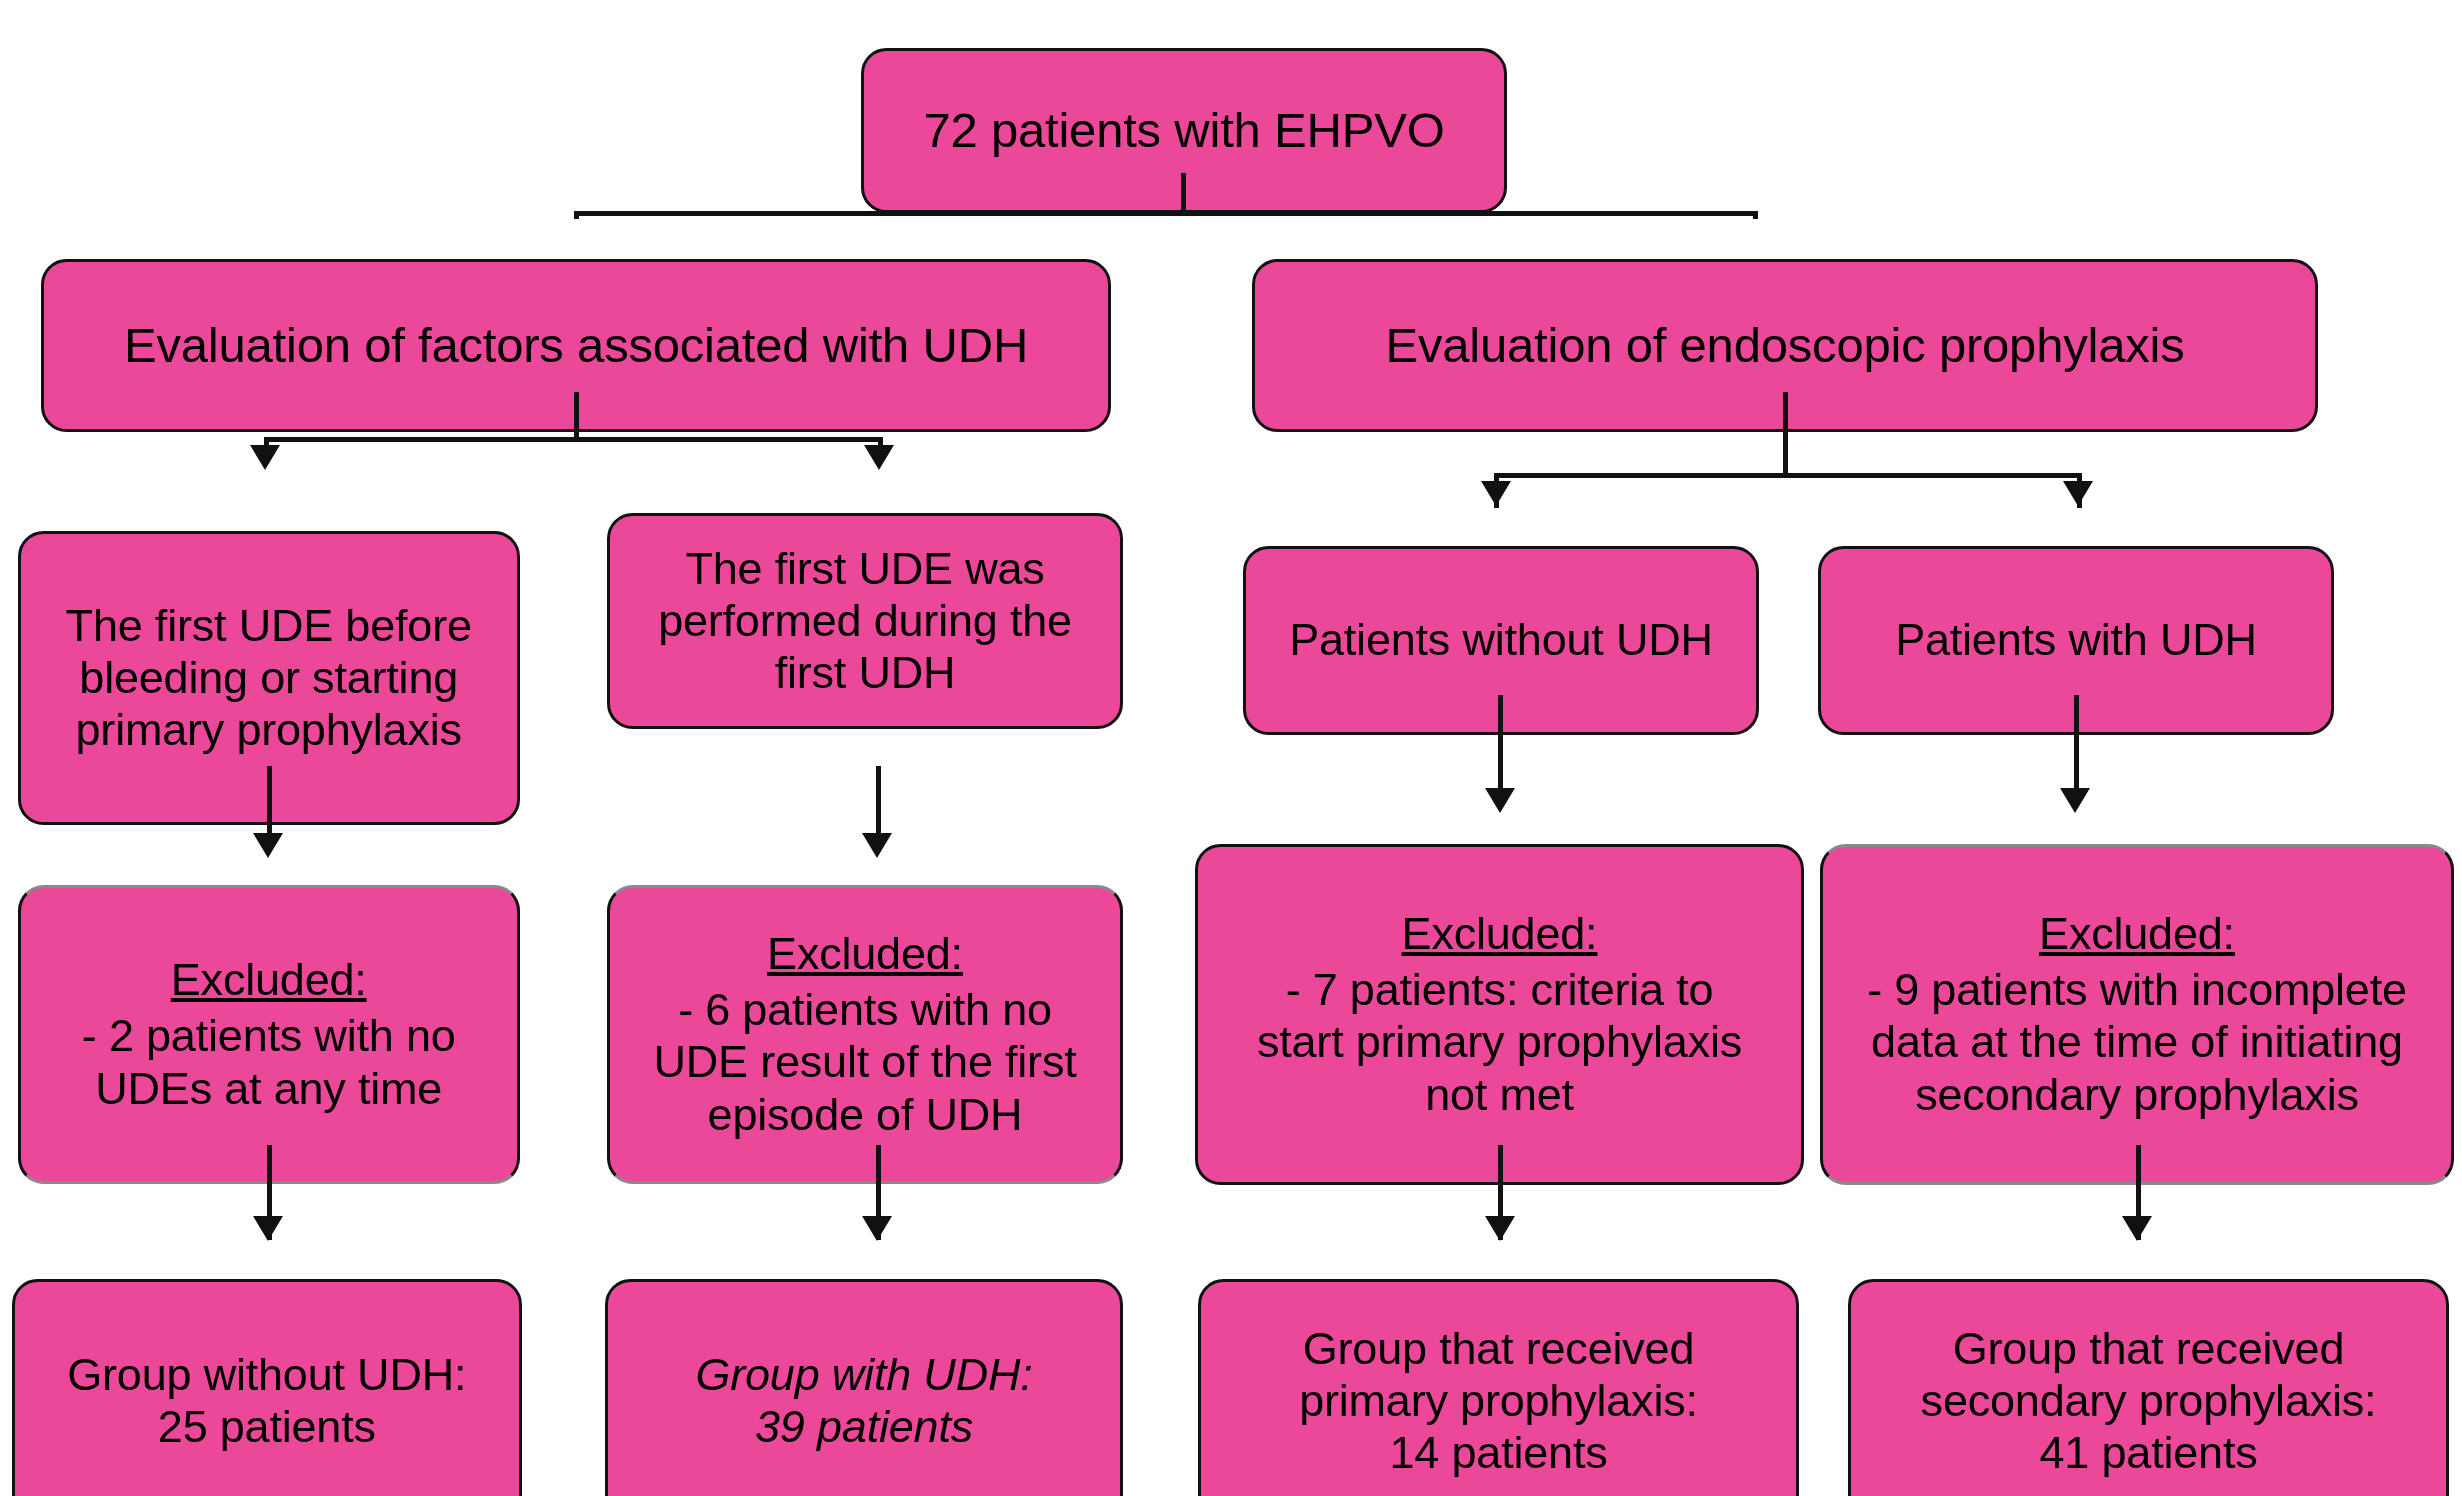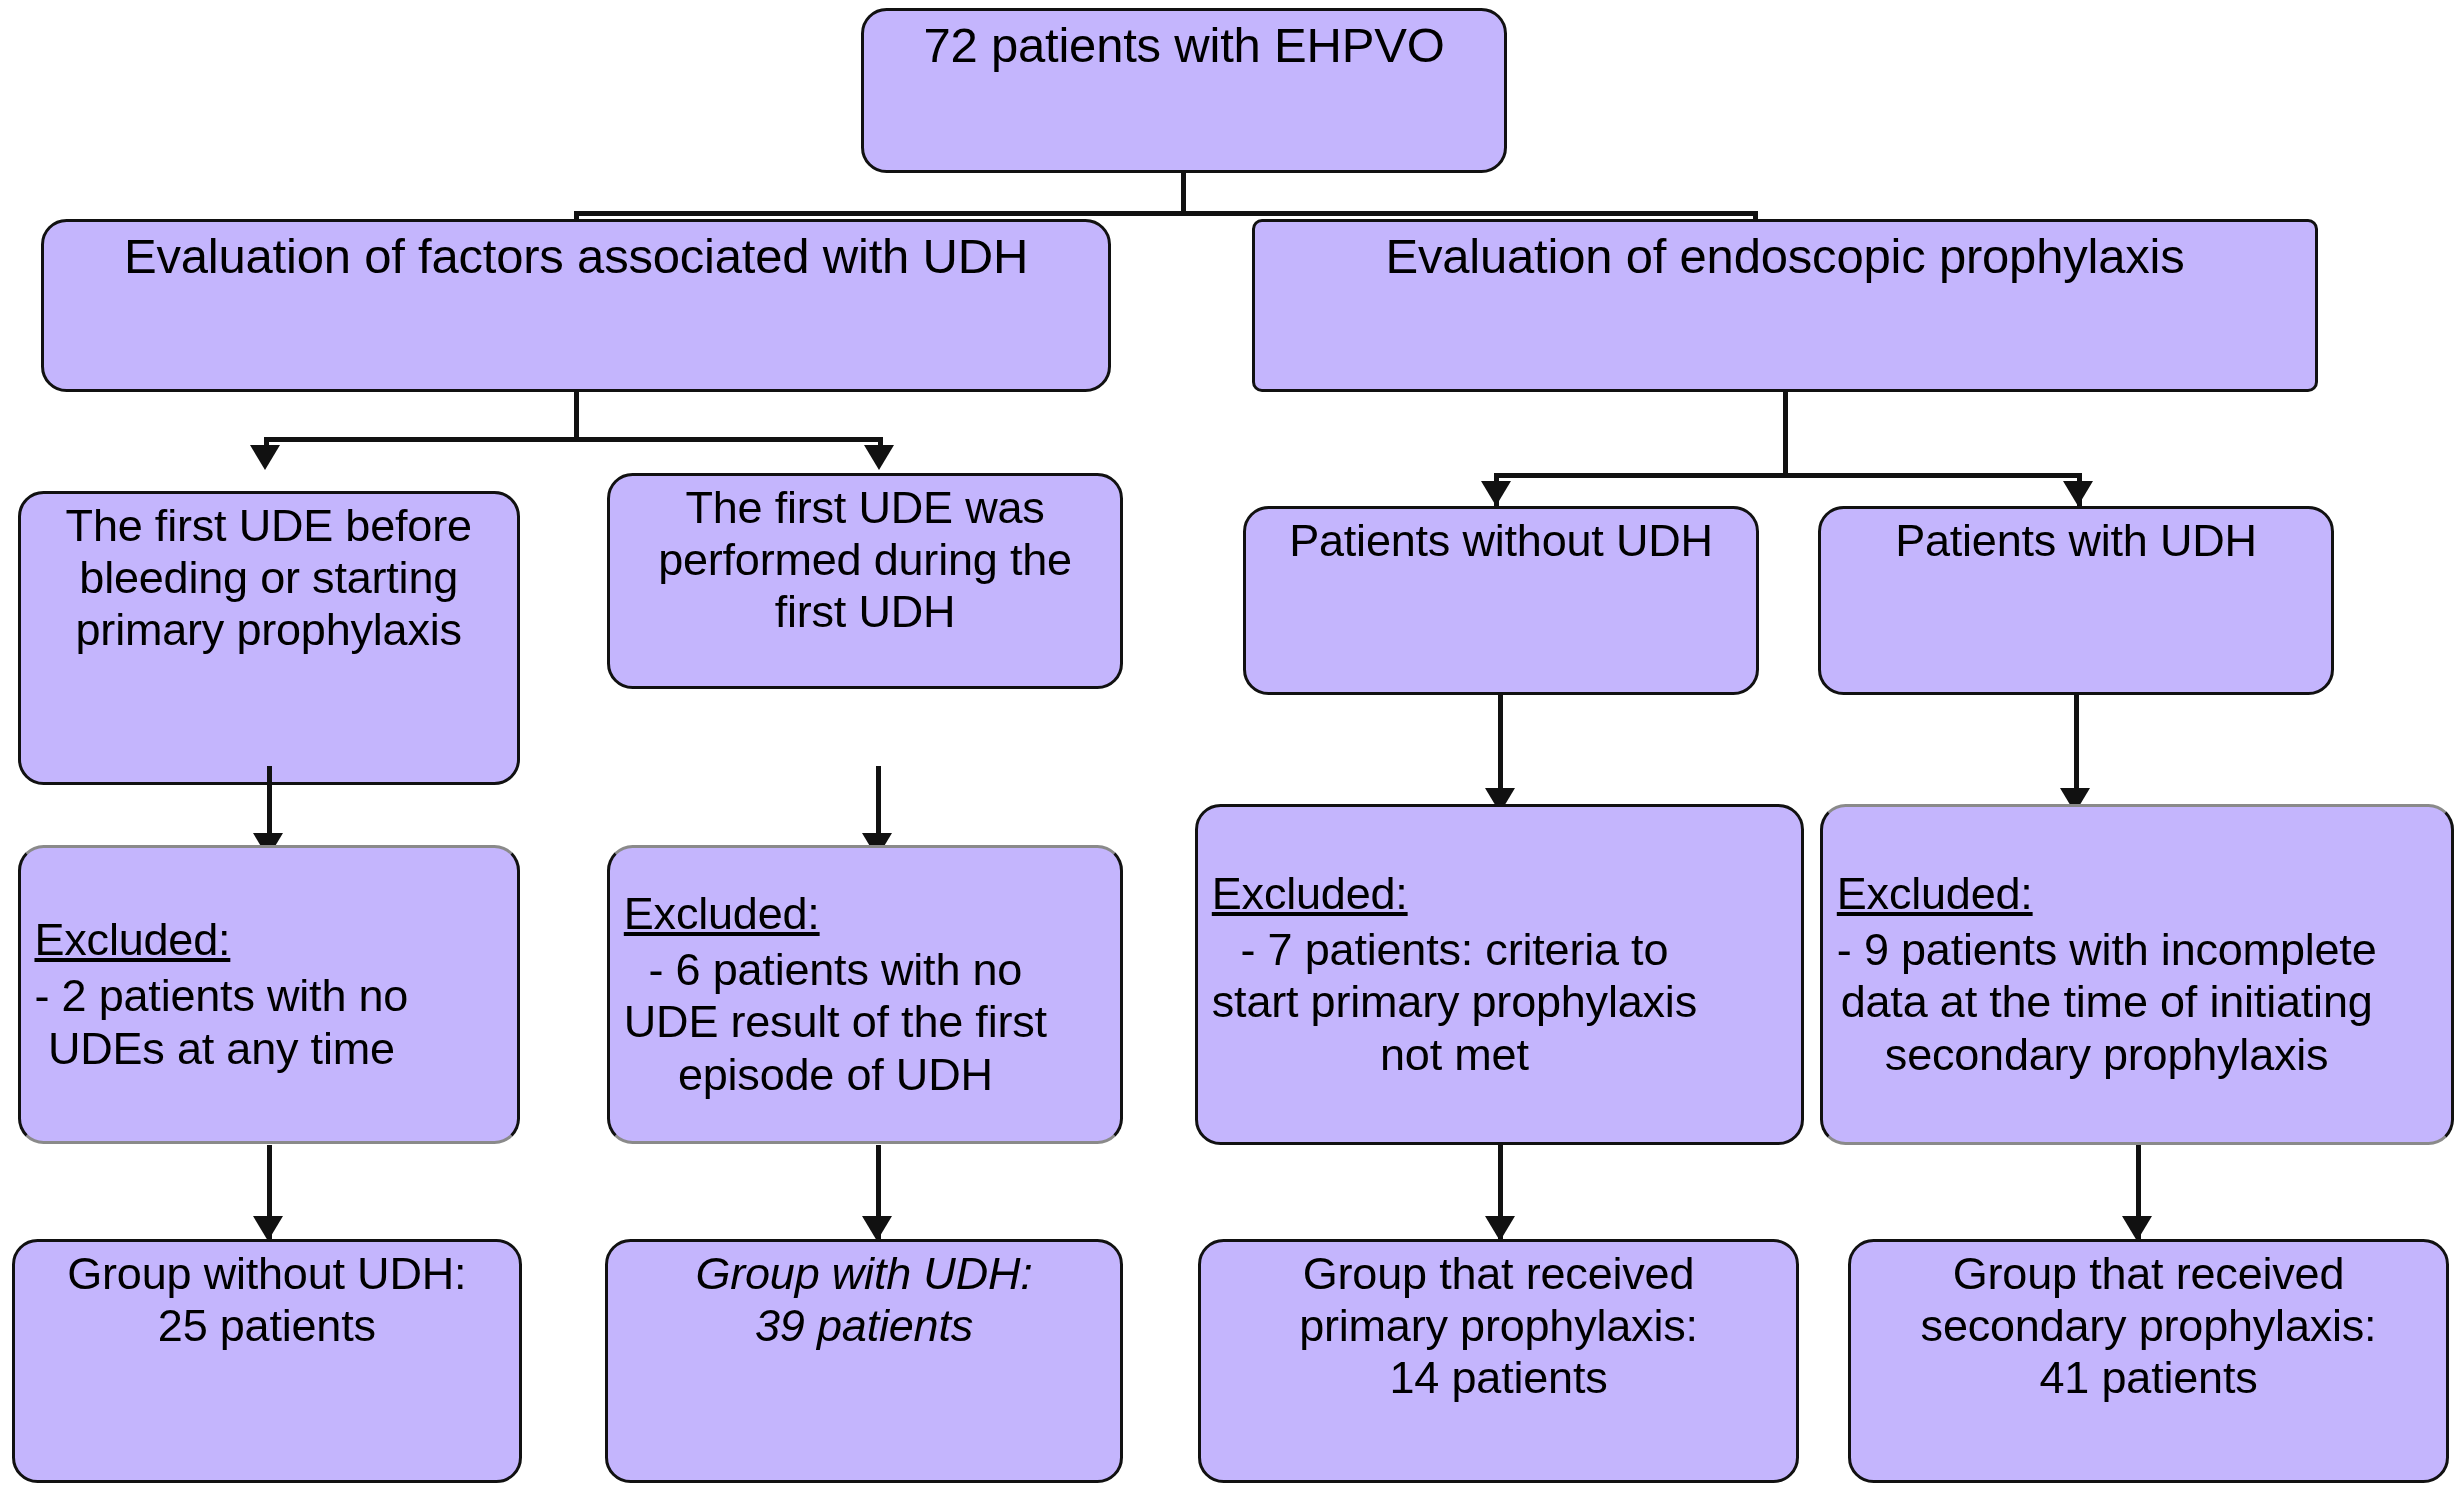--- a/index.html
+++ b/index.html
@@ -15,32 +15,33 @@
   #flow-root {
     position: relative;
     width: 2463px;
     height: 1496px;
     background: #ffffff;
     overflow: hidden;
   }
   .node {
     position: absolute;
     box-sizing: border-box;
-    background: #c4b5fd;
+    background: #ec4899;
     border: 3.9px solid #111111;
     border-radius: 25.6px;
     display: flex;
-    align-items: flex-start;
+    align-items: center;
     justify-content: center;
     text-align: center;
     padding: 5.9px 13.8px;
     line-height: 1.16;
     white-space: pre-line;
     font-size: 45px;
     letter-spacing: -0.2px;
+    margin-top: 40px;
   }
   .node.gray-edge {
     border-top-color: #8a8a8a;
     border-bottom-color: #8a8a8a;
   }
   .node .txt {
     display: block;
     width: 100%;
     white-space: pre-line;
   }
@@ -94,21 +95,21 @@
 
   <div class="vline" style="left:1181px; top:173px; height:39px;"></div>
   <div class="hline" style="left:576px; top:211px; width:1179px;"></div>
   <div class="vline" style="left:574px; top:211px; height:7.9px;"></div>
   <div class="vline" style="left:1753px; top:211px; height:7.9px;"></div>
 
   <div class="node" style="left:41px; top:219px; width:1070px; height:173px; font-size:49px;">
     <span class="txt">Evaluation of factors associated with UDH</span>
   </div>
 
-  <div class="node" style="left:1252px; top:219px; width:1066px; height:173px; font-size:49px;border-radius:10px;">
+  <div class="node" style="left:1252px; top:219px; width:1066px; height:173px; font-size:49px;">
     <span class="txt">Evaluation of endoscopic prophylaxis</span>
   </div>
 
   <div class="vline" style="left:574px; top:392px; height:49px;"></div>
   <div class="hline" style="left:266px; top:437px; width:616px;"></div>
   <div class="vline" style="left:264px; top:437px; height:11.8px;"></div>
   <div class="arrowhead" style="left:250px; top:445px;"></div>
   <div class="vline" style="left:878px; top:437px; height:11.8px;"></div>
   <div class="arrowhead" style="left:864px; top:445px;"></div>
 

